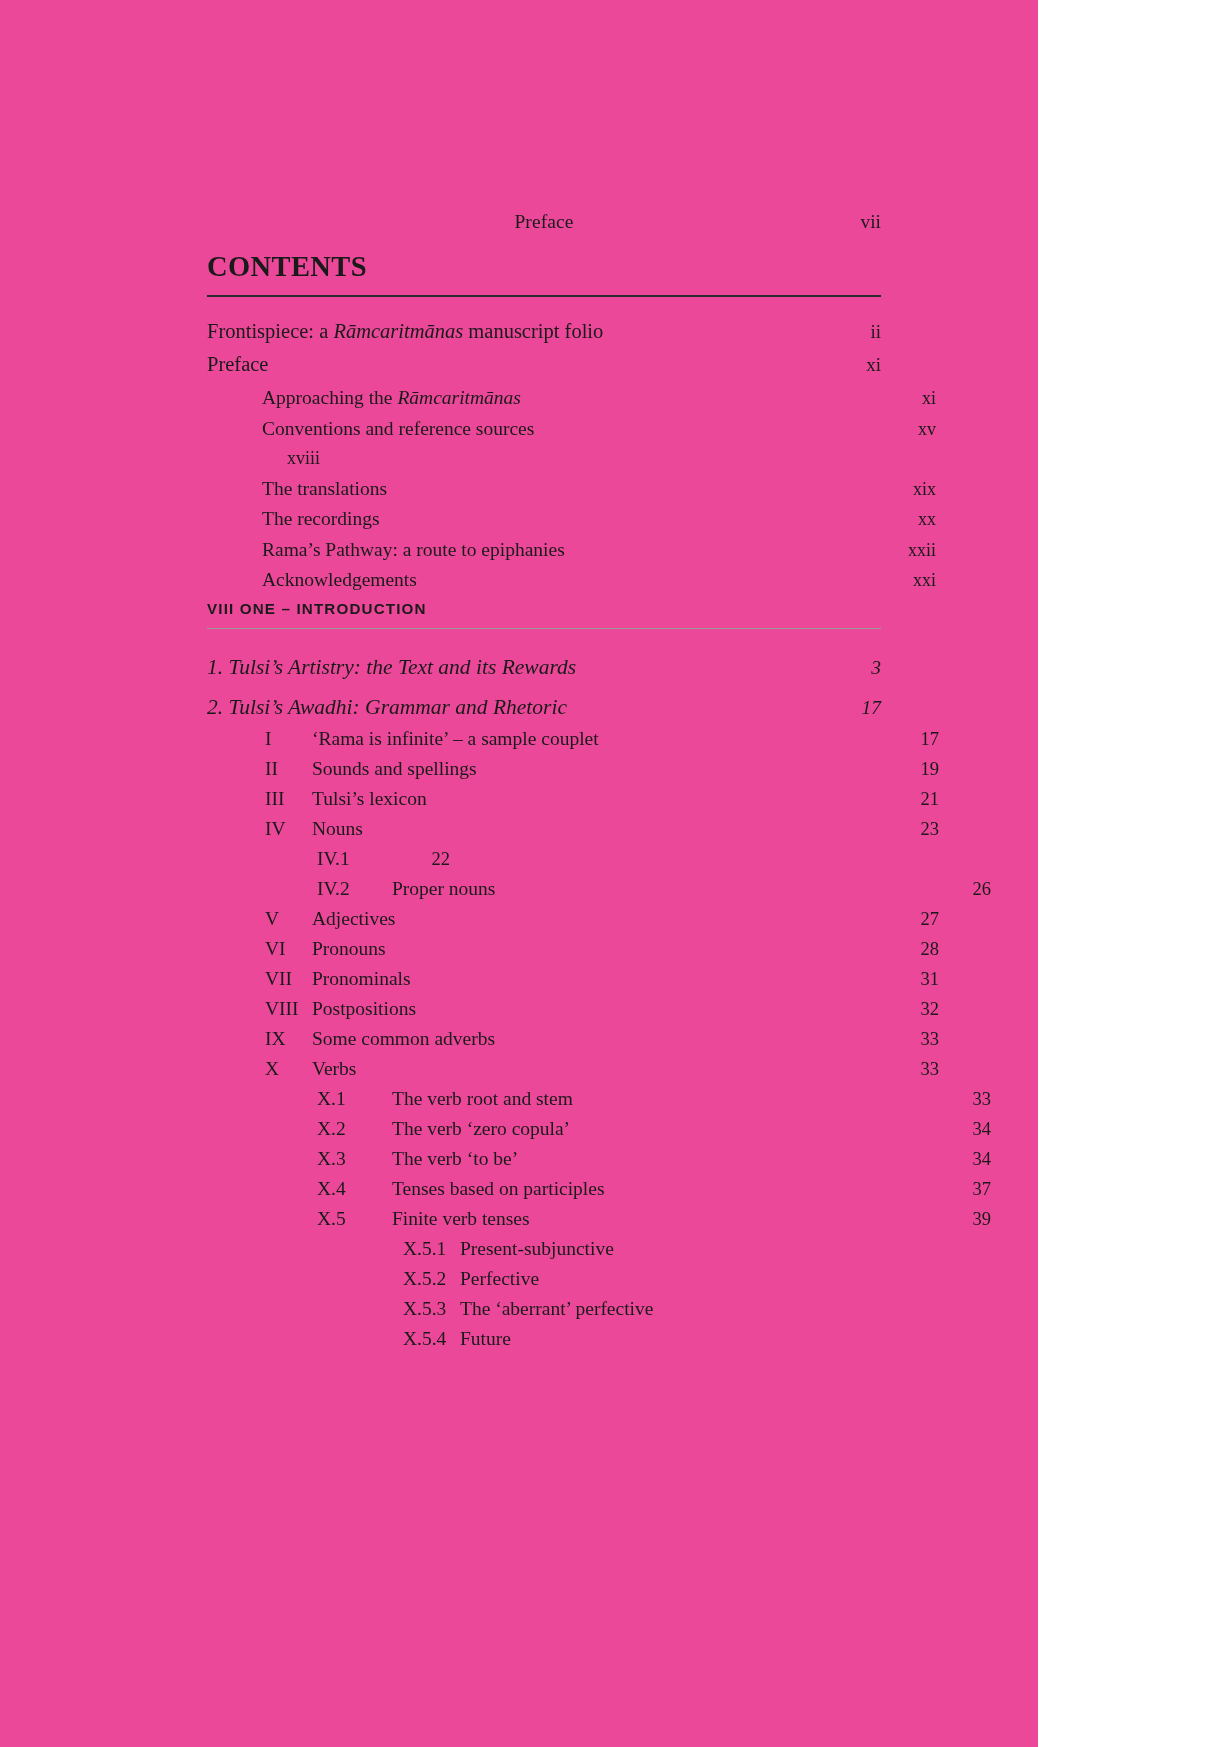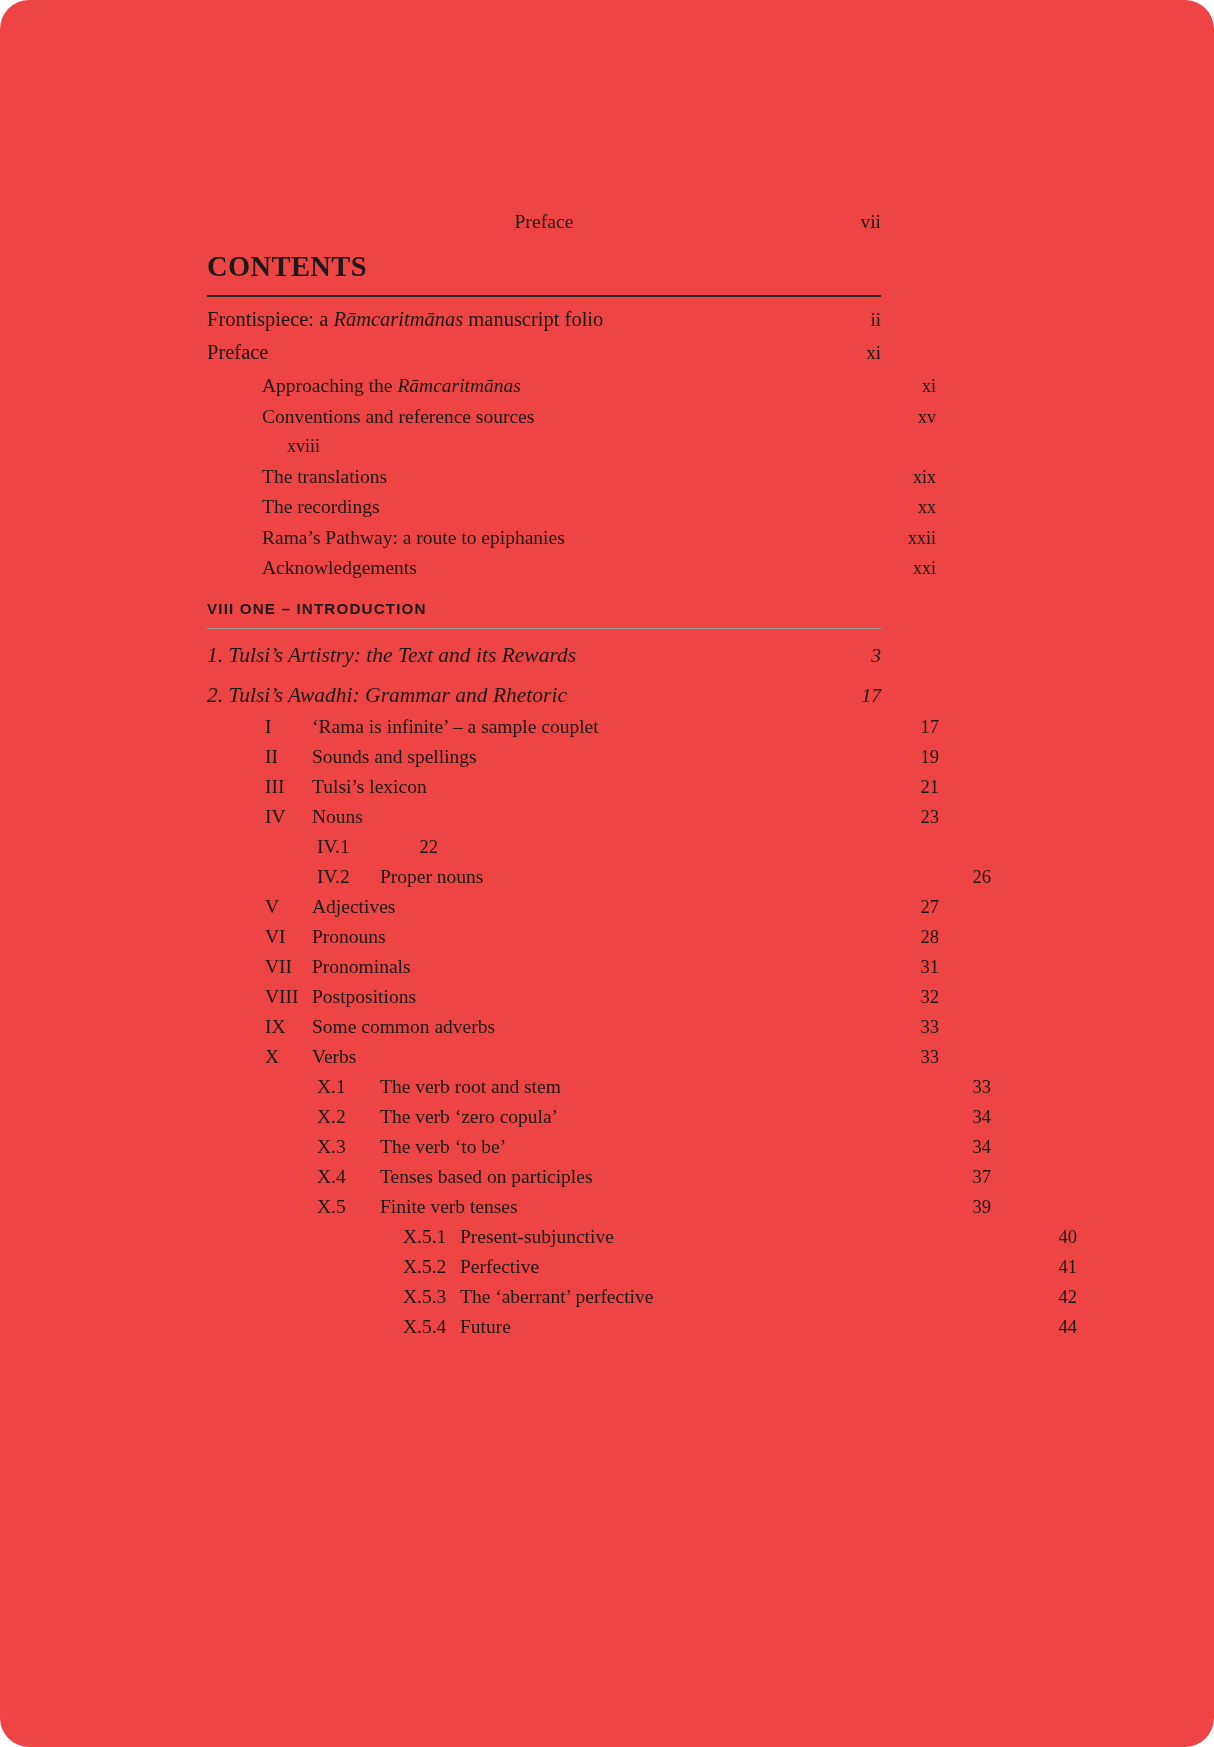--- a/index.html
+++ b/index.html
@@ -7,25 +7,24 @@
     padding: 0;
     background: #ffffff;
   }
   body {
     font-family: "Liberation Serif", "DejaVu Serif", serif;
     color: #1a1a1a;
     -webkit-font-smoothing: antialiased;
   }
   .page {
     position: relative;
-    width: 1214px;
+    width: 1038px;
     height: 1747px;
-    background: #ef4444;
+    background: #ec4899;
     overflow: hidden;
-    border-radius: 29px;
   }
   
   .col {
     position: absolute;
     left: 207px;
     width: 674px;       
   }
 
   
   .runhead {
@@ -77,20 +76,21 @@
     width: 674px;
     height: 1.4px;
     background: #9b9b9b;
   }
 
   
   .toc {
     position: absolute;
     left: 207px;
     width: 674px;
+    margin-top: 12px;
   }
   .entry {
     position: relative;
     display: block;
     width: 100%;
   }
   .entry-row {
     position: relative;
     display: flex;
     align-items: baseline;
@@ -155,20 +155,21 @@
     padding-left: 58px;
   }
   .lvl-sec .num { width: 47px; }
   .lvl-sec .folio { font-size: 18.5px; }
 
   
   .lvl-sub .entry-row {
     font-size: 19.5px;
     line-height: 29px;
     padding-left: 110px;
+    gap: 12px;
   }
   .lvl-sub .num { width: 63px; }
   .lvl-sub .folio { font-size: 18.5px; }
 
   
   .lvl-subsub .entry-row {
     font-size: 19.5px;
     line-height: 29px;
     padding-left: 196px;
   }

